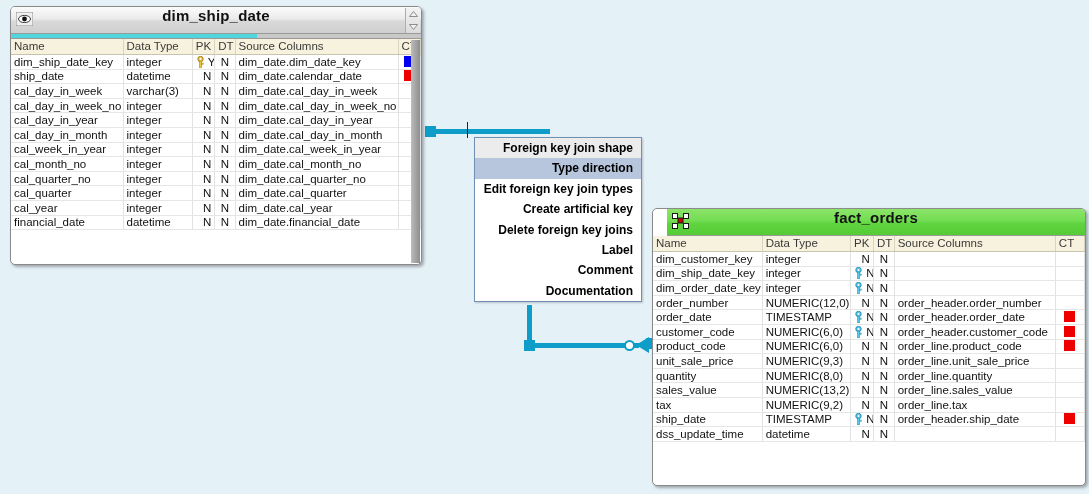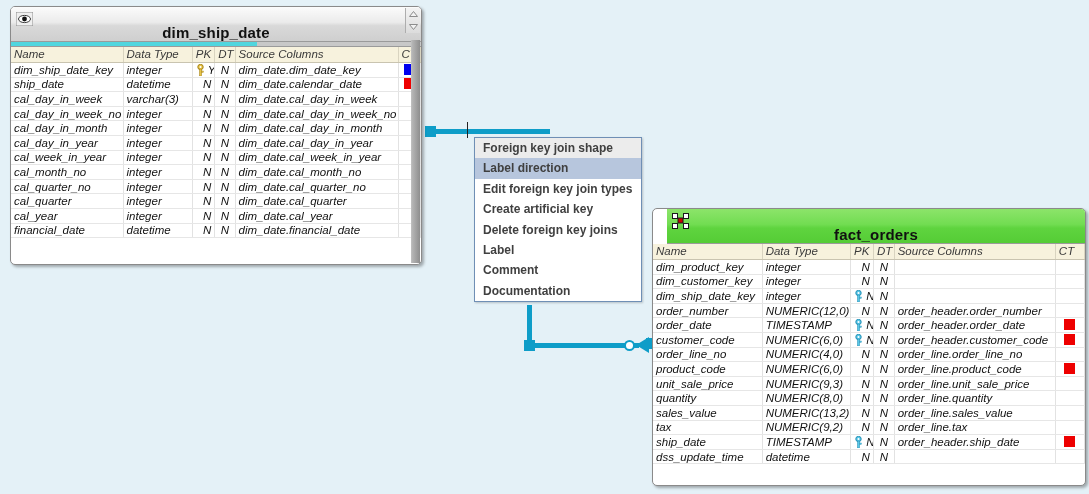--- a/index.html
+++ b/index.html
@@ -21,23 +21,23 @@
     position: absolute;
     background: #ffffff;
     border: 1px solid #8a8a8a;
     border-radius: 5px;
     box-shadow: 2px 2px 3px rgba(0,0,0,0.30);
     overflow: hidden;
   }
 
   .titlebar {
     position: relative;
-    height: 35px;
+    height: 27px;
     display: flex;
-    align-items: flex-end;
+    align-items: flex-start;
     justify-content: center;
     border-bottom: 1px solid #9a9a9a;
   }
   .titlebar .title {
     font-size: 15px;
     font-weight: bold;
     letter-spacing: 0.2px;
     color: #111;
   }
 
@@ -90,21 +90,20 @@
   .strip > i {
     display: block; height: 100%;
     background: #51d6de;
   }
 
   
   table.grid {
     border-collapse: collapse;
     width: 100%;
     table-layout: fixed;
-    font-style: italic;
   }
   table.grid th {
     background: #f7f2dd;
     font-weight: normal;
     color: #3a3a3a;
     font-size: 11.5px;
     text-align: left;
     padding: 1px 3px 2px 3px;
     height: 15px;
     border-right: 1px solid #d9d4c0;
@@ -195,23 +194,24 @@
     box-shadow: 1px 1px 2px rgba(0,0,0,0.2);
     padding: 0;
     z-index: 50;
   }
   #context-menu .mi {
     height: 20.4px;
     line-height: 20.4px;
     padding: 0 8px;
     font-size: 12px;
     font-weight: bold;
-    color: #404040;
+    color: #000000;
     background: #ffffff;
     white-space: nowrap;
+    text-align: right;
   }
   #context-menu .mi.shade { background: #ececec; }
   #context-menu .mi.selected { background: #b7c6dd; }
 </style>
 </head>
 <body>
 
 <div>
   <div class="conn-sq" style="left:425px; top:126px;"></div>
   <div class="conn" style="left:430px; top:129px; width:120px; height:5px;"></div>
@@ -309,33 +309,33 @@
           </tr>
           <tr>
             <td>cal_day_in_week_no</td>
             <td>integer</td>
             <td class="c-right keycell">N</td>
             <td class="c-center">N</td>
             <td>dim_date.cal_day_in_week_no</td>
             <td class="c-center"></td>
           </tr>
           <tr>
+            <td>cal_day_in_year</td>
+            <td>integer</td>
+            <td class="c-right keycell">N</td>
+            <td class="c-center">N</td>
+            <td>dim_date.cal_day_in_year</td>
+            <td class="c-center"></td>
+          </tr>
+          <tr>
             <td>cal_day_in_month</td>
             <td>integer</td>
             <td class="c-right keycell">N</td>
             <td class="c-center">N</td>
             <td>dim_date.cal_day_in_month</td>
-            <td class="c-center"></td>
-          </tr>
-          <tr>
-            <td>cal_day_in_year</td>
-            <td>integer</td>
-            <td class="c-right keycell">N</td>
-            <td class="c-center">N</td>
-            <td>dim_date.cal_day_in_year</td>
             <td class="c-center"></td>
           </tr>
           <tr>
             <td>cal_week_in_year</td>
             <td>integer</td>
             <td class="c-right keycell">N</td>
             <td class="c-center">N</td>
             <td>dim_date.cal_week_in_year</td>
             <td class="c-center"></td>
           </tr>
@@ -418,37 +418,42 @@
           <th>Name</th>
           <th>Data Type</th>
           <th class="c-right">PK</th>
           <th class="c-center">DT</th>
           <th>Source Columns</th>
           <th class="c-center">CT</th>
         </tr>
       </thead>
       <tbody>
           <tr>
-            <td>dim_product_key</td>
+            <td>dim_customer_key</td>
             <td>integer</td>
             <td class="c-right keycell">N</td>
             <td class="c-center">N</td>
             <td></td>
             <td class="c-center"></td>
           </tr>
           <tr>
-            <td>dim_customer_key</td>
-            <td>integer</td>
-            <td class="c-right keycell">N</td>
+            <td>dim_ship_date_key</td>
+            <td>integer</td>
+            <td class="c-right keycell"><span class="key"><svg viewBox="0 0 9 12" width="9" height="12">
+                  <circle cx="4.5" cy="3" r="2.7" fill="#59c8e8" stroke="#2a93b8" stroke-width="1"></circle>
+                  <circle cx="4.5" cy="3" r="1" fill="#fff"></circle>
+                  <rect x="3.6" y="5" width="1.9" height="7" fill="#59c8e8" stroke="#2a93b8" stroke-width="0.6"></rect>
+                  <rect x="5.3" y="7" width="2" height="1.3" fill="#59c8e8" stroke="#2a93b8" stroke-width="0.5"></rect>
+                </svg></span> N</td>
             <td class="c-center">N</td>
             <td></td>
             <td class="c-center"></td>
           </tr>
           <tr>
-            <td>dim_ship_date_key</td>
+            <td>dim_order_date_key</td>
             <td>integer</td>
             <td class="c-right keycell"><span class="key"><svg viewBox="0 0 9 12" width="9" height="12">
                   <circle cx="4.5" cy="3" r="2.7" fill="#59c8e8" stroke="#2a93b8" stroke-width="1"></circle>
                   <circle cx="4.5" cy="3" r="1" fill="#fff"></circle>
                   <rect x="3.6" y="5" width="1.9" height="7" fill="#59c8e8" stroke="#2a93b8" stroke-width="0.6"></rect>
                   <rect x="5.3" y="7" width="2" height="1.3" fill="#59c8e8" stroke="#2a93b8" stroke-width="0.5"></rect>
                 </svg></span> N</td>
             <td class="c-center">N</td>
             <td></td>
             <td class="c-center"></td>
@@ -481,28 +486,20 @@
                   <circle cx="4.5" cy="3" r="2.7" fill="#59c8e8" stroke="#2a93b8" stroke-width="1"></circle>
                   <circle cx="4.5" cy="3" r="1" fill="#fff"></circle>
                   <rect x="3.6" y="5" width="1.9" height="7" fill="#59c8e8" stroke="#2a93b8" stroke-width="0.6"></rect>
                   <rect x="5.3" y="7" width="2" height="1.3" fill="#59c8e8" stroke="#2a93b8" stroke-width="0.5"></rect>
                 </svg></span> N</td>
             <td class="c-center">N</td>
             <td>order_header.customer_code</td>
             <td class="c-center"><span class="chip" style="background:#ee0000"></span></td>
           </tr>
           <tr>
-            <td>order_line_no</td>
-            <td>NUMERIC(4,0)</td>
-            <td class="c-right keycell">N</td>
-            <td class="c-center">N</td>
-            <td>order_line.order_line_no</td>
-            <td class="c-center"></td>
-          </tr>
-          <tr>
             <td>product_code</td>
             <td>NUMERIC(6,0)</td>
             <td class="c-right keycell">N</td>
             <td class="c-center">N</td>
             <td>order_line.product_code</td>
             <td class="c-center"><span class="chip" style="background:#ee0000"></span></td>
           </tr>
           <tr>
             <td>unit_sale_price</td>
             <td>NUMERIC(9,3)</td>
@@ -556,20 +553,20 @@
             <td></td>
             <td class="c-center"></td>
           </tr>
         </tbody>
     </table>
   </div>
 </div>
 
 <div id="context-menu">
     <div class="mi shade">Foreign key join shape</div>
-    <div class="mi selected">Label direction</div>
+    <div class="mi selected">Type direction</div>
     <div class="mi">Edit foreign key join types</div>
     <div class="mi">Create artificial key</div>
     <div class="mi">Delete foreign key joins</div>
     <div class="mi">Label</div>
     <div class="mi">Comment</div>
     <div class="mi">Documentation</div>
   </div>
 
 </body></html>

